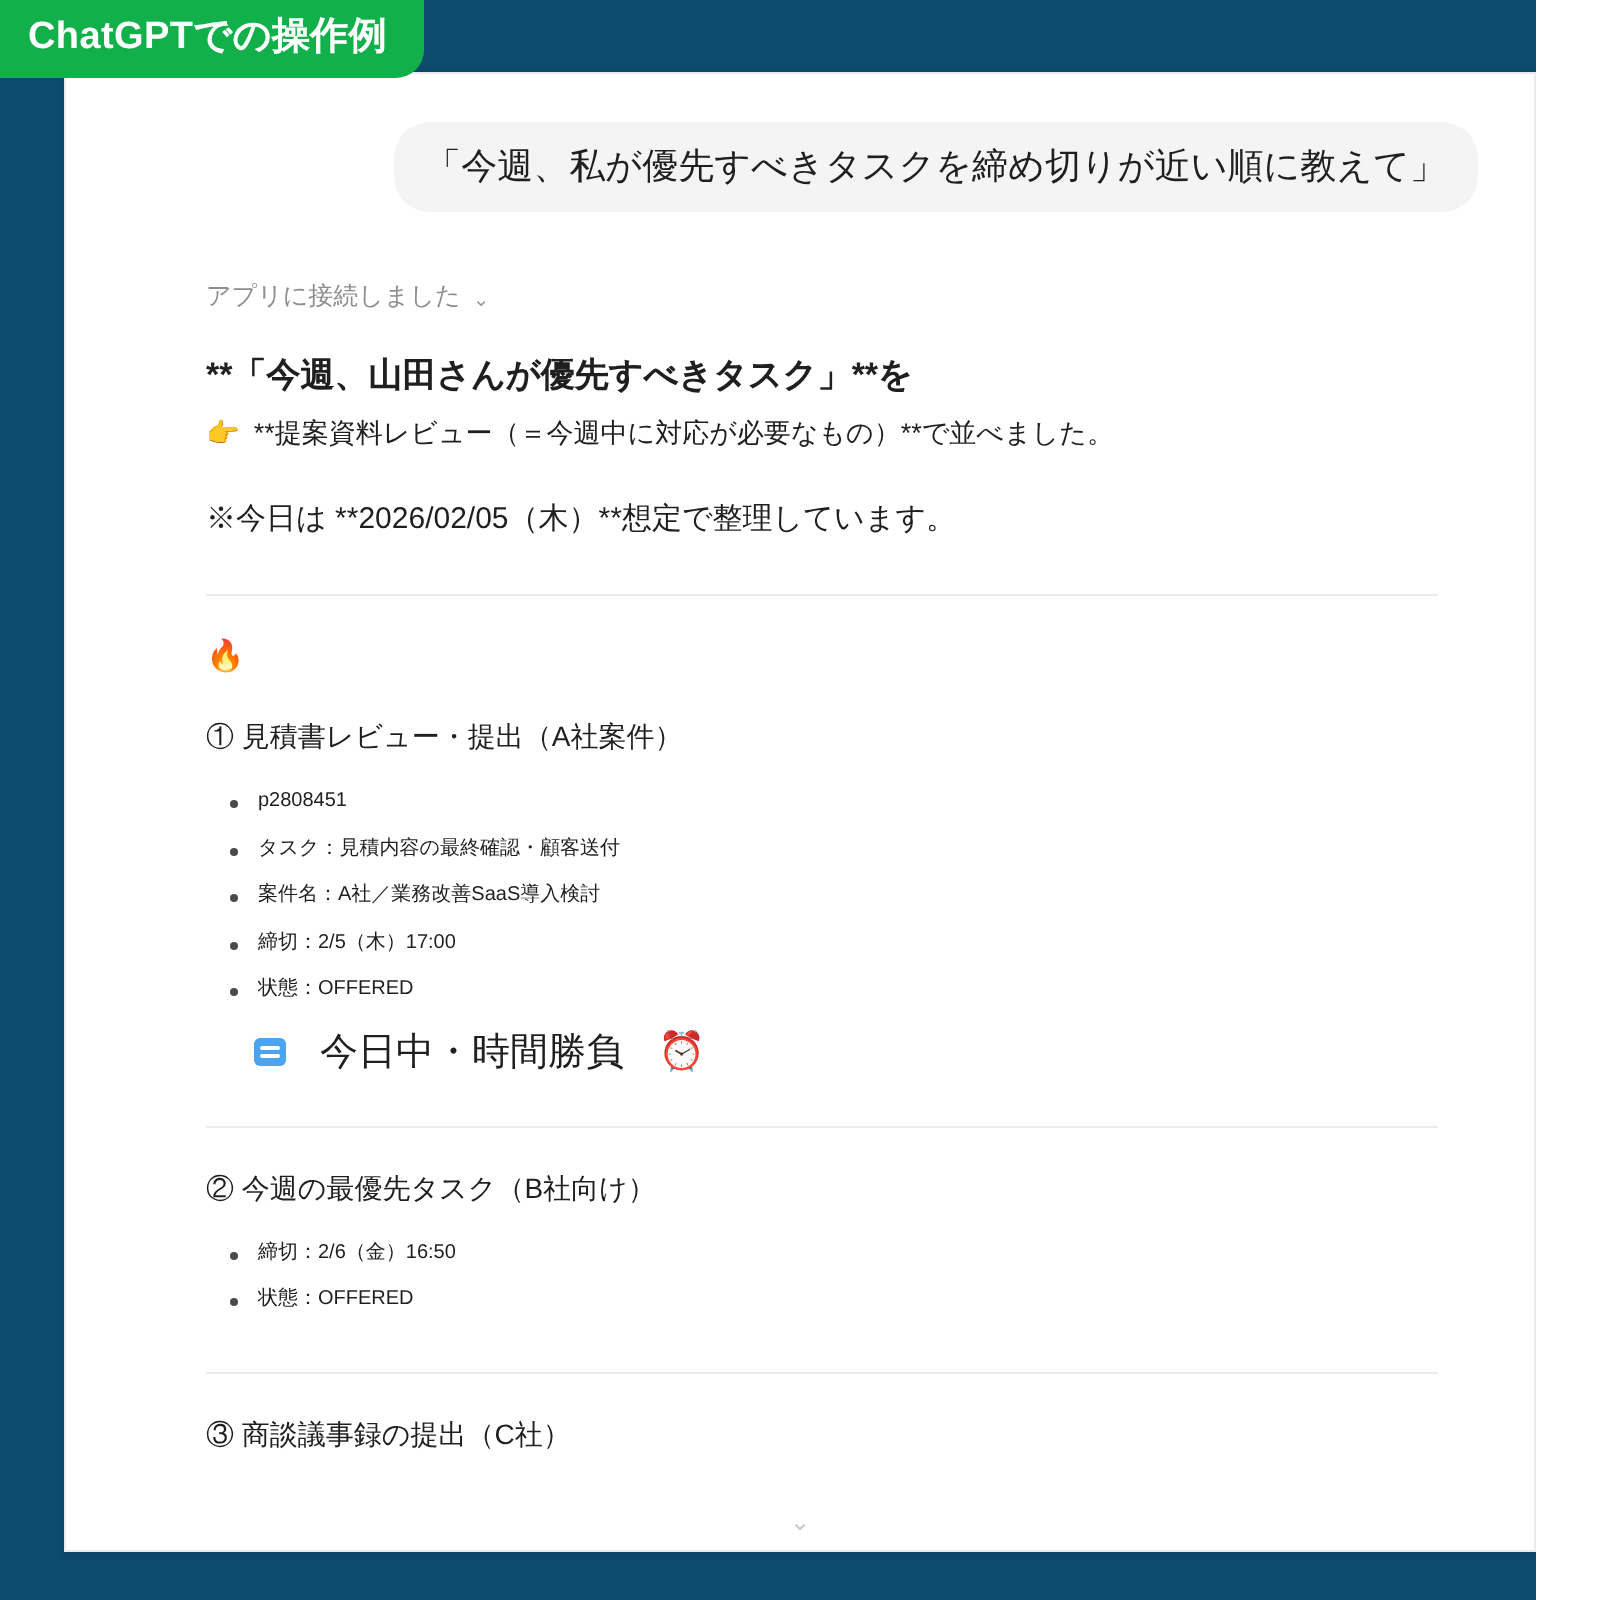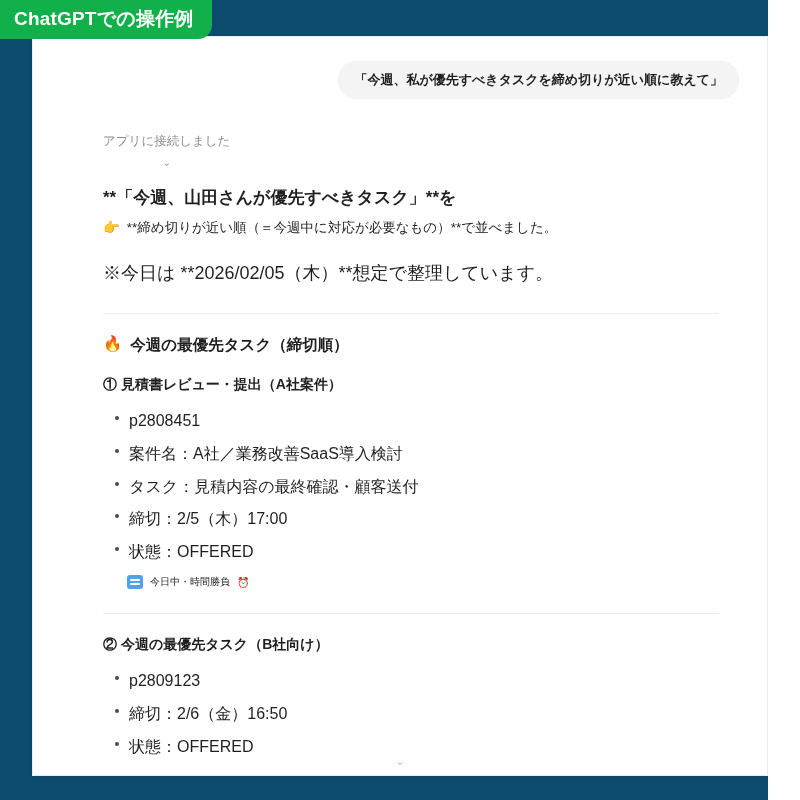--- a/index.html
+++ b/index.html
@@ -50,42 +50,40 @@
   .user-row {
     display: flex;
     justify-content: flex-end;
     margin-bottom: 34px;
   }
   .user-bubble {
     background: #f4f4f4;
     color: #1f1f1f;
     border-radius: 18px;
     padding: 9px 16px;
-    font-size: 13px;
+    font-size: 18px;
     line-height: 1.5;
     max-width: 95%;
     white-space: nowrap;
-    font-weight: bold;
   }
 
   
   .assistant {
     padding-left: 42px;
     padding-right: 20px;
   }
   .connected {
     color: #8e8e8e;
     font-size: 12.5px;
     margin-bottom: 14px;
     display: flex;
     align-items: center;
     gap: 6px;
     cursor: pointer;
     width: fit-content;
-    flex-direction: column;
   }
   .chev {
     font-size: 10px;
     color: #9a9a9a;
     transform: translateY(1px);
   }
 
   .line {
     font-size: 17px;
     color: #1f1f1f;
@@ -94,21 +92,21 @@
   .line.bold-src { font-weight: bold; }
   .line-indent-emoji {
     display: flex;
     gap: 7px;
     align-items: baseline;
     font-size: 13.5px;
     line-height: 1.95;
     color: #1f1f1f;
   }
   .note {
-    font-size: 18px;
+    font-size: 15px;
     color: #1f1f1f;
     margin-top: 16px;
     line-height: 1.8;
   }
 
   hr.sep {
     border: 0;
     border-top: 1px solid #ececec;
     margin: 24px 0 20px 0;
   }
@@ -119,55 +117,55 @@
     color: #1f1f1f;
     margin: 0 0 18px 0;
     display: flex;
     align-items: center;
     gap: 8px;
     line-height: 1.4;
   }
 
   h3.task-title {
     font-size: 14px;
-    font-weight: bold;
+    font-weight: normal;
     color: #1f1f1f;
     margin: 0 0 10px 0;
     line-height: 1.5;
   }
 
   ul.bullets {
     margin: 0 0 4px 0;
     padding-left: 26px;
     list-style: none;
   }
   ul.bullets > li {
     position: relative;
-    font-size: 16px;
+    font-size: 10px;
     color: #1f1f1f;
     line-height: 1.55;
     padding: 4px 0 4px 0;
   }
   ul.bullets > li::before {
     content: "";
     position: absolute;
     left: -14px;
     top: 11px;
     width: 4px; height: 4px;
     border-radius: 50%;
     background: #4a4a4a;
   }
   ul.bullets > li.strong { font-weight: normal; }
 
   .sub-note {
     margin: 6px 0 0 24px;
-    font-size: 10px;
+    font-size: 19px;
     display: flex;
     align-items: center;
-    gap: 7px;
+    gap: 17px;
     color: #1f1f1f;
   }
   .badge-sq {
     display: inline-block;
     width: 16px; height: 14px;
     background: #4da3f0;
     border-radius: 3px;
     position: relative;
   }
   .badge-sq::after {
@@ -212,54 +210,52 @@
 
         <div class="connected">
           <span>アプリに接続しました</span>
           <span class="chev">⌄</span>
         </div>
 
         <div class="line bold-src">**「今週、山田さんが優先すべきタスク」**を</div>
 
         <div class="line-indent-emoji">
           <span class="emoji">👉</span>
-          <span>**締め切りが近い順（＝今週中に対応が必要なもの）**で並べました。</span>
+          <span>**提案資料レビュー（＝今週中に対応が必要なもの）**で並べました。</span>
         </div>
 
         <div class="note">※今日は **2026/02/05（木）**想定で整理しています。</div>
 
         <hr class="sep">
 
         <h2 class="section">
           <span class="emoji">🔥</span>
-          <span>今週の最優先タスク（締切順）</span>
         </h2>
 
         <div class="task-block">
           <h3 class="task-title">① 見積書レビュー・提出（A社案件）</h3>
           <ul class="bullets">
             <li>p2808451</li>
+            <li>タスク：見積内容の最終確認・顧客送付</li>
             <li>案件名：A社／業務改善SaaS導入検討</li>
-            <li>タスク：見積内容の最終確認・顧客送付</li>
             <li class="strong">締切：2/5（木）17:00</li>
             <li>状態：OFFERED</li>
           </ul>
           <div class="sub-note">
             <span class="badge-sq"></span>
             <span>今日中・時間勝負</span>
             <span class="emoji">⏰</span>
           </div>
         </div>
 
         <hr class="sep">
 
         <div class="task-block">
           <h3 class="task-title">② 今週の最優先タスク（B社向け）</h3>
           <ul class="bullets">
-            <li>p2809123</li>
             <li class="strong">締切：2/6（金）16:50</li>
             <li>状態：OFFERED</li>
           </ul>
         </div>
 
         <hr class="sep">
 
         <div class="task-block">
           <h3 class="task-title">③ 商談議事録の提出（C社）</h3>
 

